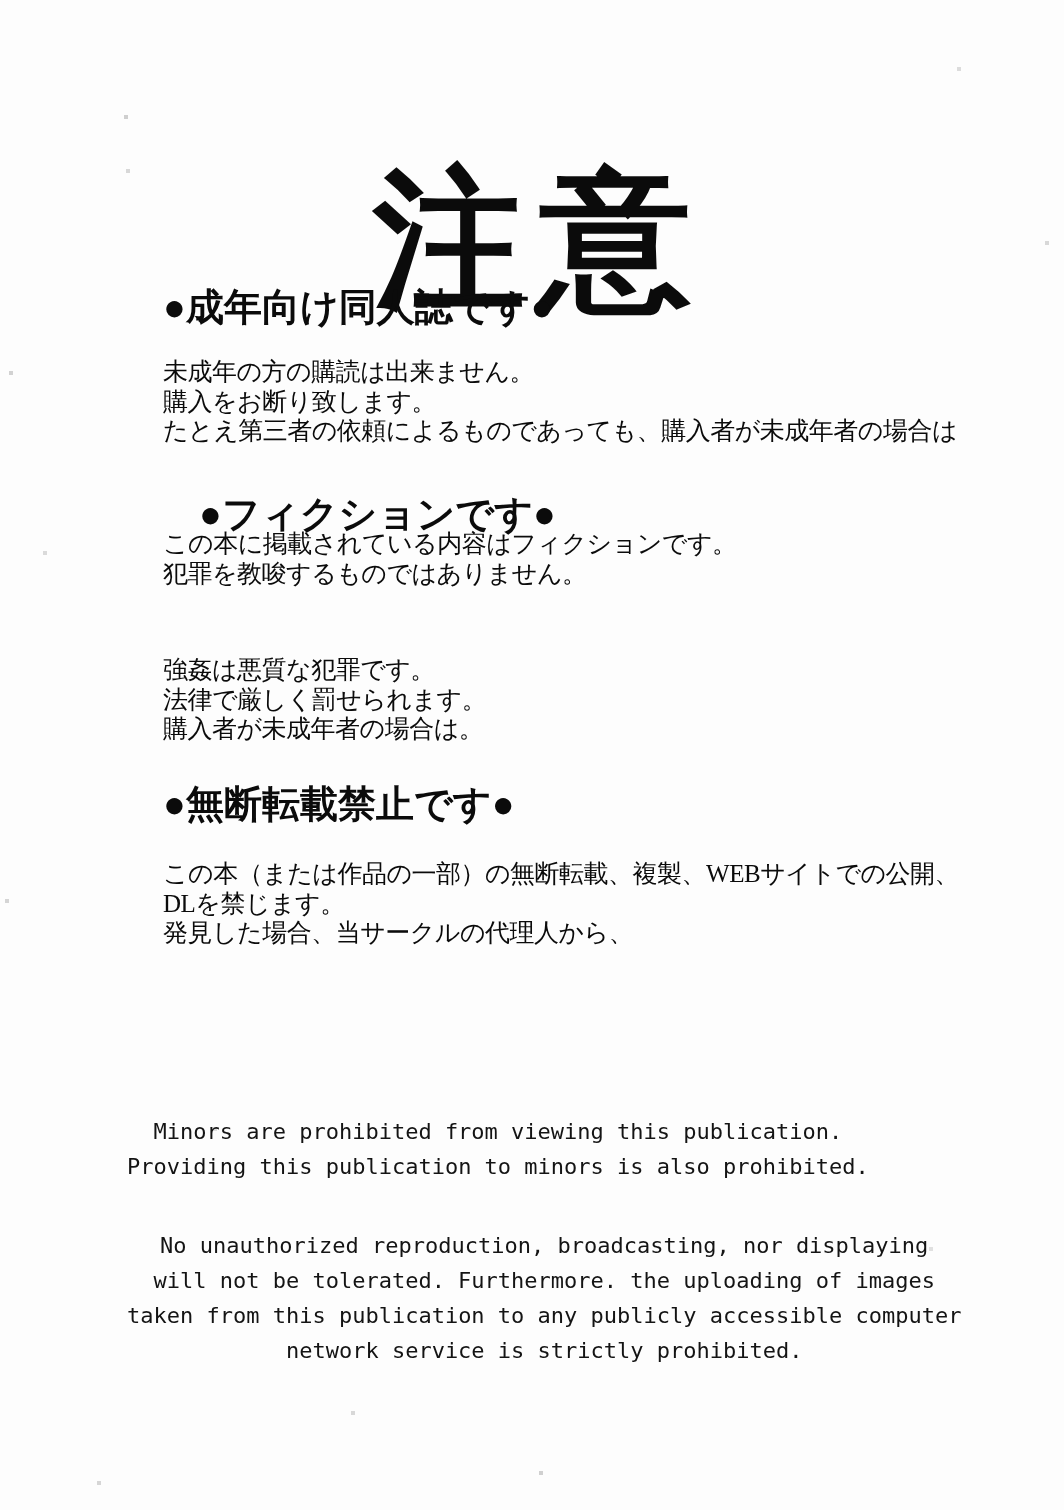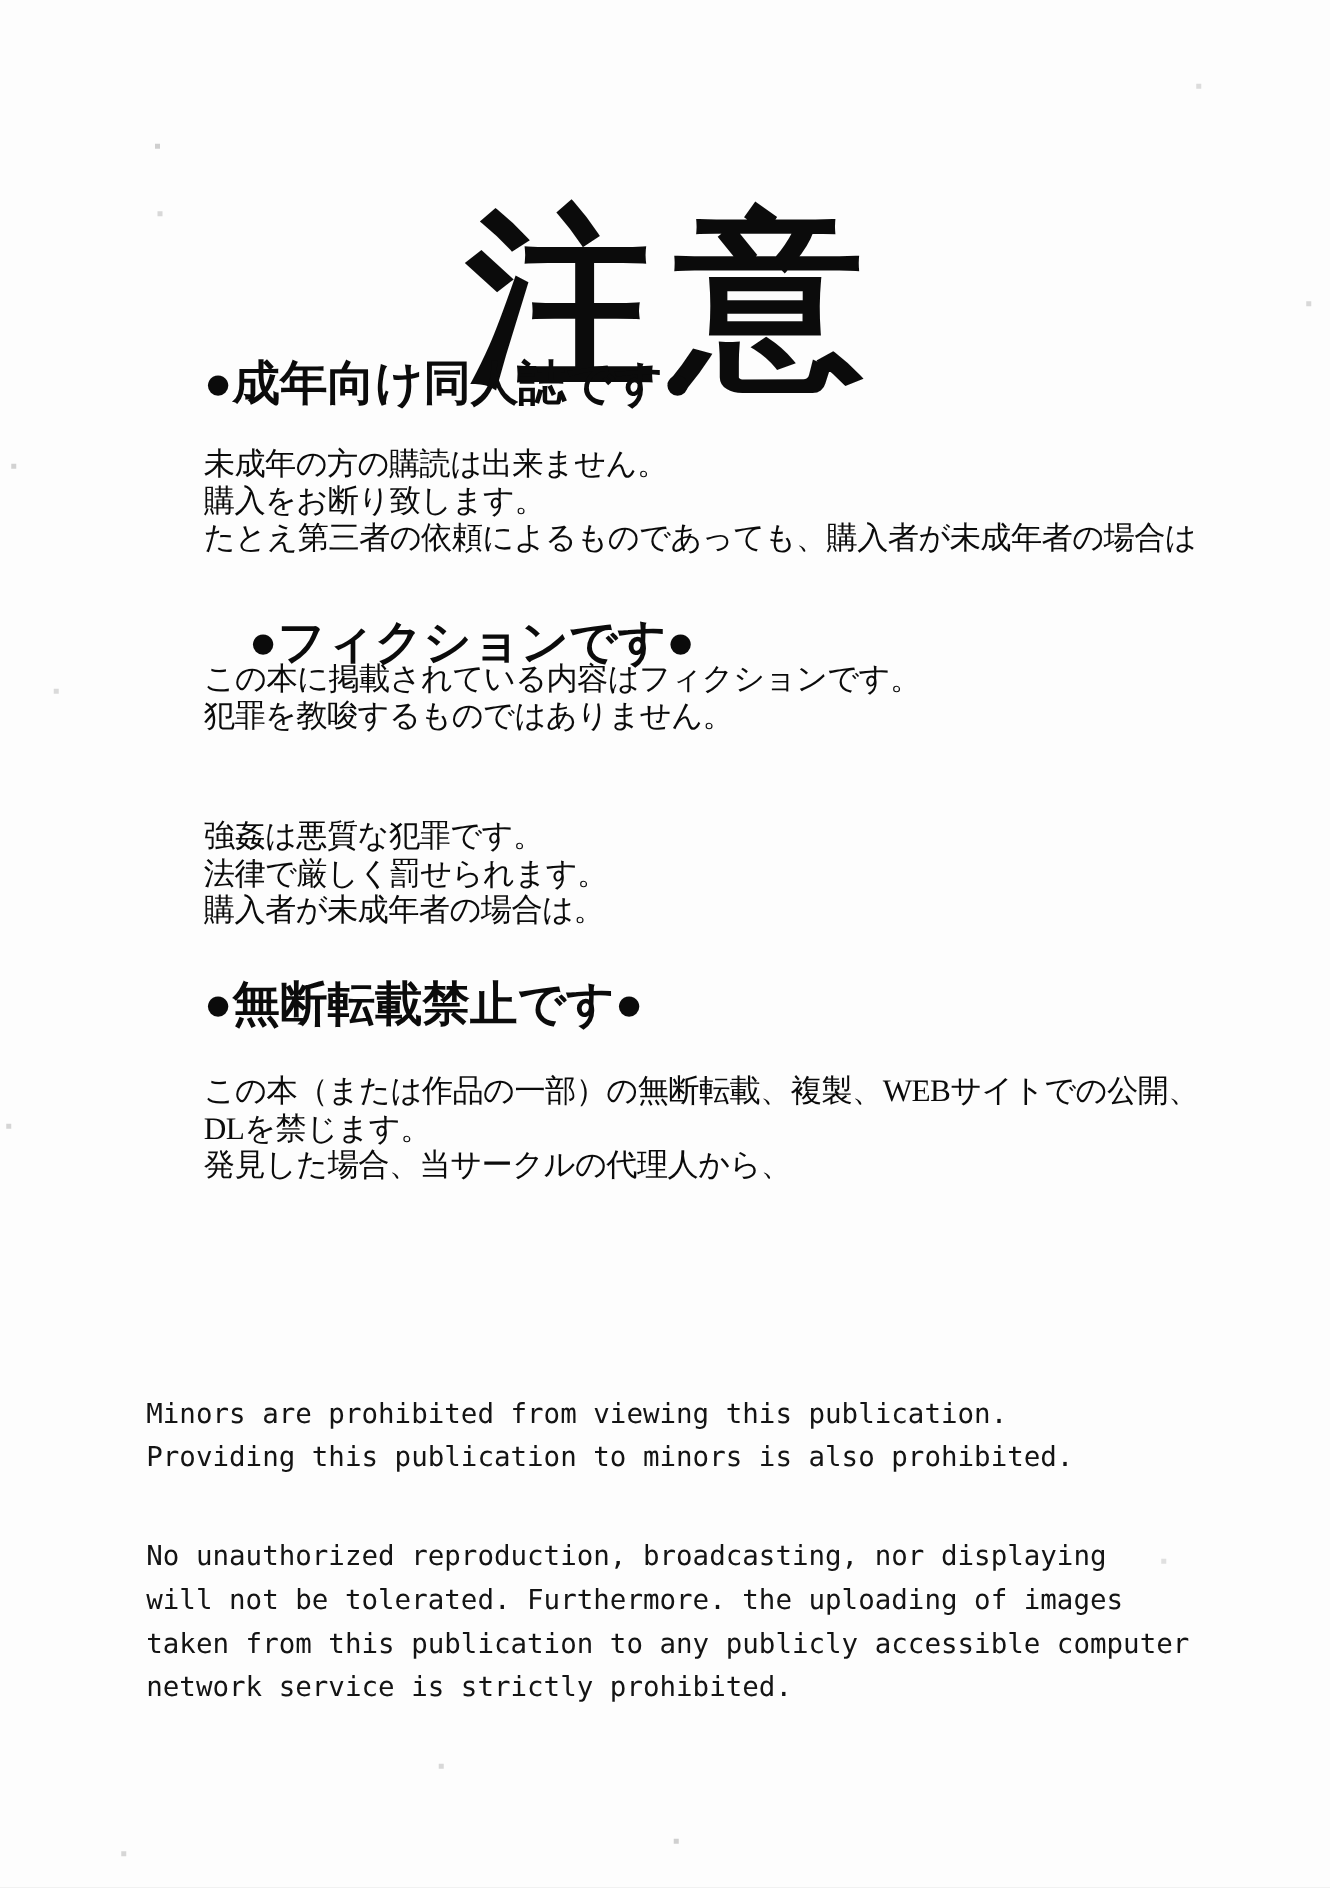--- a/index.html
+++ b/index.html
@@ -65,28 +65,29 @@
     left: 163px;
     font-family: "Liberation Serif", "DejaVu Serif", serif;
     font-weight: 400;
     font-size: 25px;
     line-height: 29.5px;
     letter-spacing: -0.5px;
     white-space: nowrap;
   }
   .en-para {
     position: absolute;
-    left: 117px;
+    left: 127px;
     font-family: "DejaVu Sans Mono", "Liberation Mono", monospace;
     font-weight: 400;
     font-size: 22px;
     line-height: 35px;
     letter-spacing: 0;
     color: #141414;
     white-space: nowrap;
+    text-align: center;
   }
   .h1pos { top: 252px; }
   .p1pos { top: 332px; }
   .h2pos { top: 459px; margin-left: 36px; }
   .p2pos { top: 504px; }
   .p3pos { top: 630px; }
   .h3pos { top: 749px; }
   .p4pos { top: 834px; }
   .e1pos { top: 1092px; }
   .e2pos { top: 1206px; }

